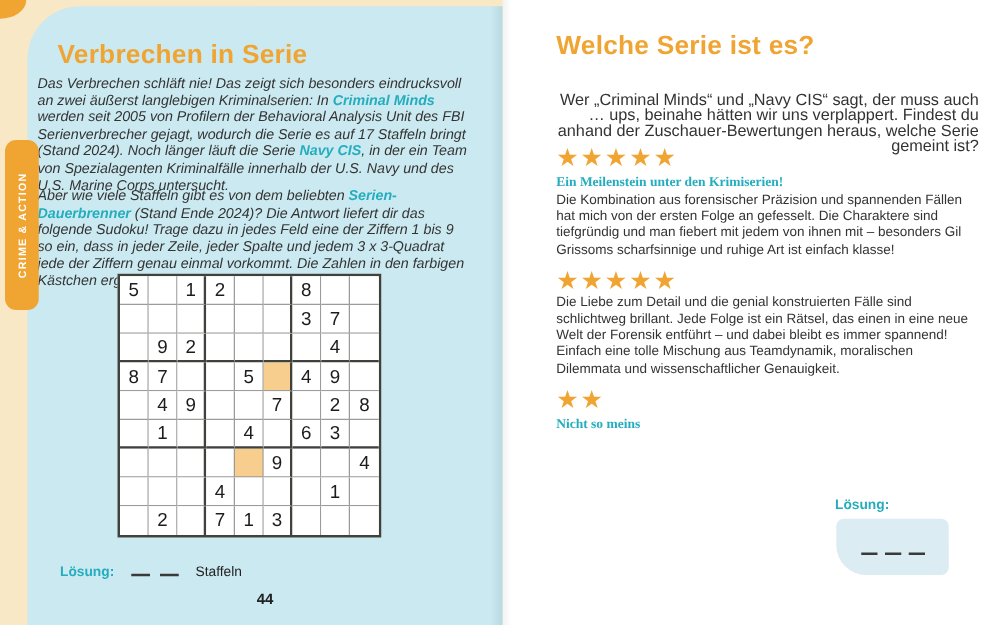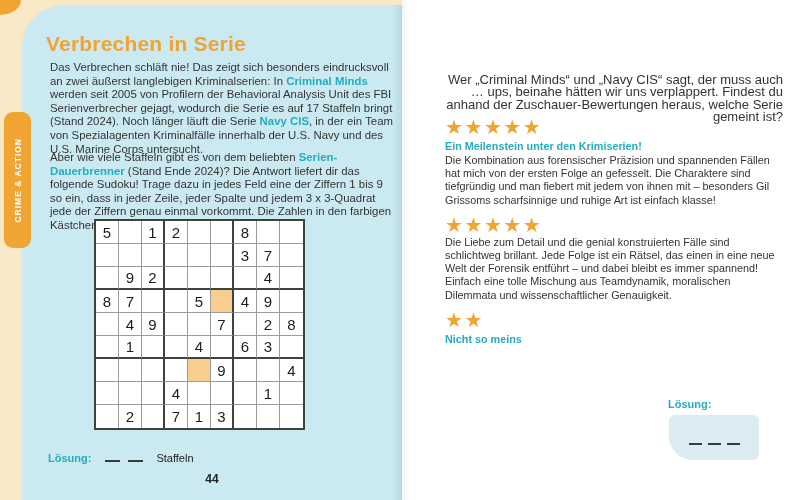--- a/index.html
+++ b/index.html
@@ -20,21 +20,21 @@
     background:var(--left-page-bg);border-top-left-radius:42px;z-index:1;}
   .left-page::after{content:"";position:absolute;right:0;top:0;bottom:0;width:10px;
     background:linear-gradient(to right,rgba(120,160,175,0),rgba(120,160,175,.22));}
   .crime-tab{position:absolute;left:4px;top:112px;width:27px;height:136px;z-index:2;
     background:var(--accent-orange);border-radius:9px;display:flex;align-items:center;justify-content:center;}
   .crime-tab span{writing-mode:vertical-rl;transform:rotate(180deg);color:#fff;
     font-size:8.5px;font-weight:bold;letter-spacing:1px;white-space:nowrap;}
 
   .lp-title{position:absolute;left:24px;top:27px;font-size:21px;font-weight:bold;
     color:var(--accent-orange);letter-spacing:.2px;}
-  .lp-para{position:absolute;left:28px;width:346px;font-size:11.4px;line-height:13.6px;}
+  .lp-para{position:absolute;left:8px;width:346px;font-size:11.4px;line-height:13.6px;font-style:italic;}
   .lp-p1{top:56px;}
   .lp-p2{top:146px;}
   .accent-link{color:var(--accent-cyan);font-weight:bold;}
 
   .sudoku{position:absolute;left:72px;top:214px;display:grid;
     grid-template-columns:repeat(9,23px);grid-auto-rows:23px;
     border:2px solid var(--grid-line-strong);background:#fff;}
   .su-cell{border-right:1px solid var(--grid-line);border-bottom:1px solid var(--grid-line);
     display:flex;align-items:center;justify-content:center;
     font-size:15px;color:#1c1c1c;background:#fff;}
@@ -55,21 +55,21 @@
   
   .right-page{position:absolute;left:402px;top:0;width:398px;height:500px;background:var(--right-page-bg);}
   .right-page::before{content:"";position:absolute;left:0;top:0;bottom:0;width:7px;
     background:linear-gradient(to right,rgba(0,0,0,.05),rgba(0,0,0,0));}
   .rp-title{position:absolute;left:43px;top:25px;font-size:21px;font-weight:bold;
     color:var(--accent-orange);letter-spacing:.2px;}
   .rp-intro{position:absolute;left:43px;top:74px;width:338px;font-size:13px;line-height:12.4px;text-align:right;}
   .reviews{position:absolute;left:43px;top:116px;width:338px;}
   .review{margin-bottom:7px;}
   .stars{font-size:20px;line-height:22px;color:var(--accent-orange);letter-spacing:1.5px;}
-  .rv-heading{color:var(--accent-cyan);font-weight:bold;font-size:10.8px;margin:2px 0 2px;}
+  .rv-heading{color:var(--accent-cyan);font-weight:bold;font-size:10.8px;margin:2px 0 2px;font-family:Liberation Serif, serif;}
   .rv-text{font-size:10.8px;line-height:13.2px;}
 
   .rp-solution-label{position:absolute;left:266px;top:398px;font-size:11px;
     color:var(--accent-cyan);font-weight:bold;}
   .rp-solution-box{position:absolute;left:267px;top:415px;width:90px;height:45px;
     background:var(--box-bg);border-radius:6px 6px 6px 24px;
     display:flex;align-items:flex-end;justify-content:center;padding-bottom:11px;}
   .rp-solution-box .dash{width:13px;margin:0 3px;}
 </style>
 </head>
@@ -177,20 +177,21 @@
     </div>
 
     <div class="page-num">44</div>
   </div>
 
   <div class="crime-tab">
     <span>CRIME &amp; ACTION</span>
   </div>
 
   <div class="right-page">
+    <h1 class="rp-title">Welche Serie ist es?</h1>
     <p class="rp-intro">Wer „Criminal Minds“ und „Navy CIS“ sagt, der muss auch … ups, beinahe hätten wir uns verplappert. Findest du anhand der Zuschauer-Bewertungen heraus, welche Serie gemeint ist?</p>
 
     <div class="reviews">
         <div class="review">
           <div class="stars"><span>★</span><span>★</span><span>★</span><span>★</span><span>★</span></div>
           <div class="rv-heading">Ein Meilenstein unter den Krimiserien!</div>
           <div class="rv-text">Die Kombination aus forensischer Präzision und spannenden Fällen hat mich von der ersten Folge an gefesselt. Die Charaktere sind tiefgründig und man fiebert mit jedem von ihnen mit – besonders Gil Grissoms scharfsinnige und ruhige Art ist einfach klasse!</div>
         </div>
         <div class="review">
           <div class="stars"><span>★</span><span>★</span><span>★</span><span>★</span><span>★</span></div>

